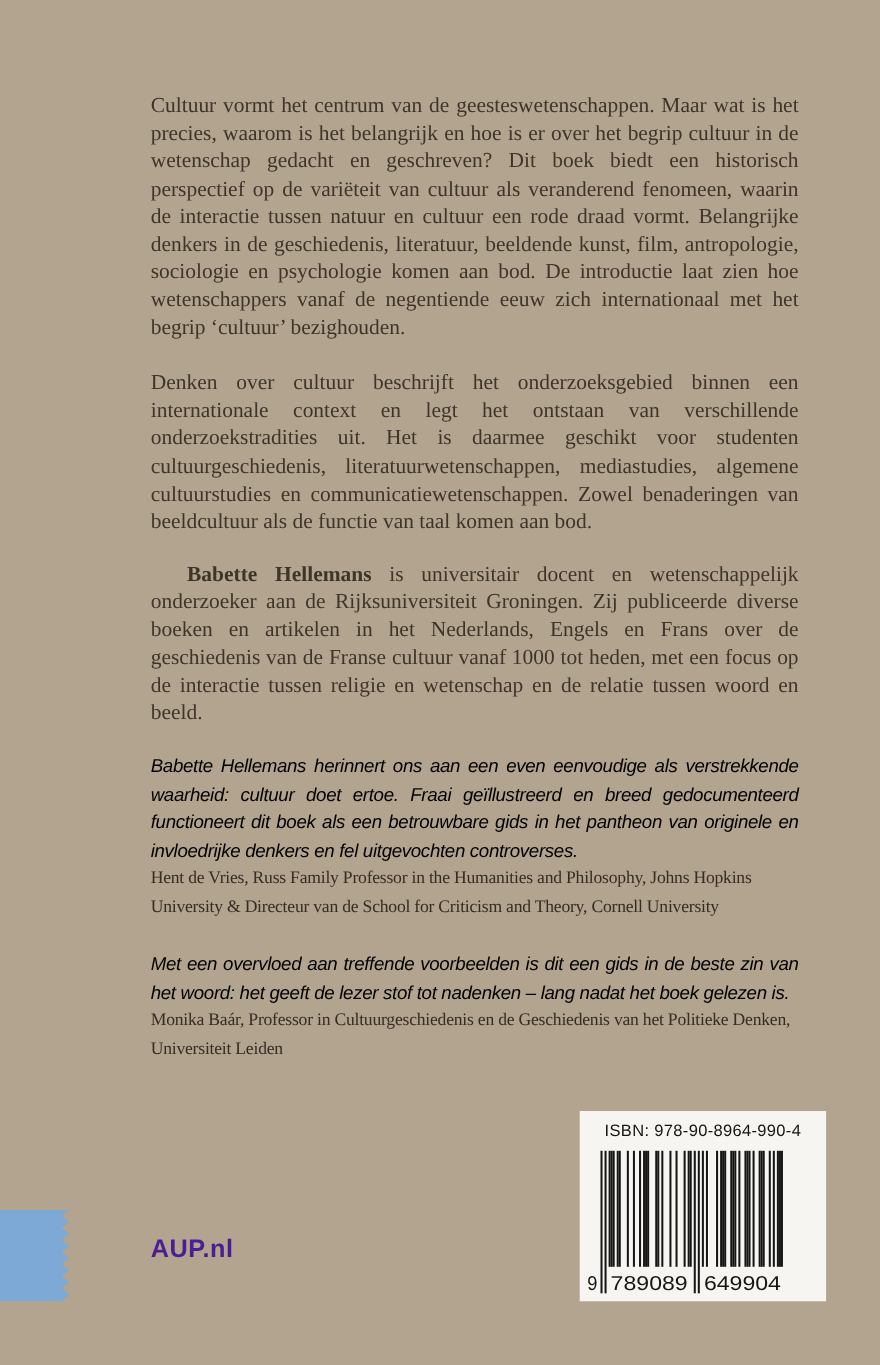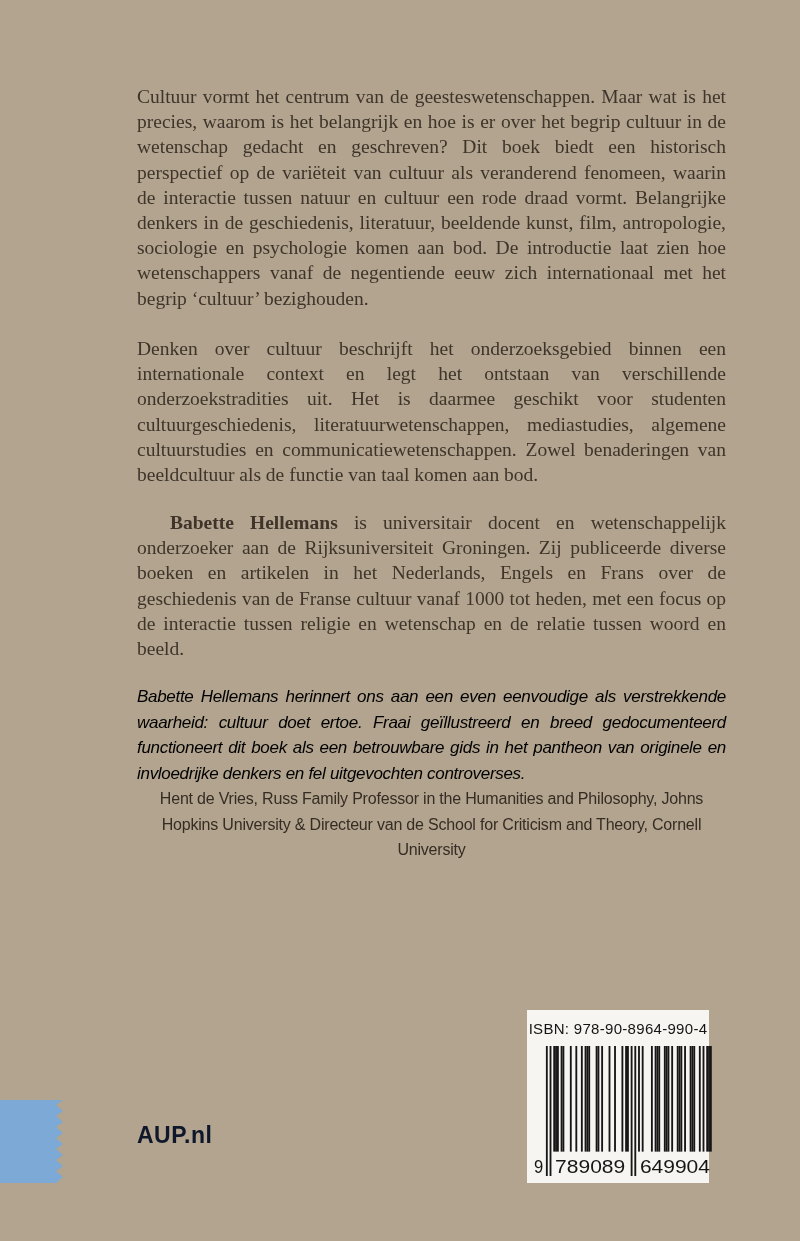--- a/index.html
+++ b/index.html
@@ -26,50 +26,49 @@
     font-family: "Liberation Sans", sans-serif;
     font-style: italic;
     font-size: 17px;
     line-height: 25.5px;
     letter-spacing: -0.3px;
     color: #000000;
     text-align: justify;
     margin: 0;
   }
   .attrib {
-    font-family: Liberation Sans, sans-serif;
+    font-family: Liberation Serif, serif;
     font-size: 16px;
     line-height: 25.5px;
     letter-spacing: -0.2px;
     color: #352c23;
     margin: 0;
-    text-align: center;
   }
   .aup-logo {
     position: absolute;
     left: 137px;
     top: 1122px;
     font-family: "Liberation Sans", sans-serif;
     font-weight: 700;
     font-size: 23px;
     letter-spacing: 0.5px;
-    color: #0f172a;
+    color: #4c1d95;
   }
   .stamp {
     position: absolute;
     left: 0;
     top: 1100px;
     width: 63px;
     height: 83px;
   }
   .barcode-panel {
     position: absolute;
     left: 527px;
     top: 1010px;
-    width: 182px;
+    width: 224px;
     height: 173px;
     background: #f6f5f1;
     box-sizing: border-box;
   }
   .isbn-label {
     font-family: "Liberation Sans", sans-serif;
     font-size: 15px;
     letter-spacing: 0.3px;
     color: #141414;
     text-align: center;
@@ -95,20 +94,22 @@
   <p class="block serif" style="top:336px;"><span class="lead-italic">Denken over cultuur</span><span> beschrijft het onderzoeksgebied binnen een internationale context en legt het ontstaan van verschillende onderzoekstradities uit. Het is daarmee geschikt voor studenten cultuurgeschiedenis, literatuurwetenschappen, mediastudies, algemene cultuurstudies en communicatiewetenschappen. Zowel benaderingen van beeldcultuur als de functie van taal komen aan bod.</span></p>
 
   <p class="block serif" style="top:510px;"><span class="lead-bold">Babette Hellemans</span><span> is universitair docent en wetenschappelijk onderzoeker aan de Rijksuniversiteit Groningen. Zij publiceerde diverse boeken en artikelen in het Nederlands, Engels en Frans over de geschiedenis van de Franse cultuur vanaf 1000 tot heden, met een focus op de interactie tussen religie en wetenschap en de relatie tussen woord en beeld.</span></p>
 
   <div class="block" style="top:684px;">
     <p class="quote">Babette Hellemans herinnert ons aan een even eenvoudige als verstrekkende waarheid: cultuur doet ertoe. Fraai geïllustreerd en breed gedocumenteerd functioneert dit boek als een betrouwbare gids in het pantheon van originele en invloedrijke denkers en fel uitgevochten controverses.</p>
     <p class="attrib">Hent de Vries, Russ Family Professor in the Humanities and Philosophy, Johns Hopkins University &amp; Directeur van de School for Criticism and Theory, Cornell University</p>
   </div>
 
   <div class="block" style="top:864px;">
+    <p class="quote">Met een overvloed aan treffende voorbeelden is dit een gids in de beste zin van het woord: het geeft de lezer stof tot nadenken – lang nadat het boek gelezen is.</p>
+    <p class="attrib">Monika Baár, Professor in Cultuurgeschiedenis en de Geschiedenis van het Politieke Denken, Universiteit Leiden</p>
   </div>
 
   <svg class="stamp" viewBox="0 0 63 83" preserveAspectRatio="none">
     <polygon fill="#7da9d6" points="0,0 63,0 56,5 63,11 56,16 63,22 56,27 63,33 56,38 63,44 56,49 63,55 56,60 63,66 56,71 63,77 56,83 0,83"></polygon>
   </svg>
 
   <div class="aup-logo">AUP.nl</div>
 
   <div class="barcode-panel">
     <div class="isbn-label">ISBN: 978-90-8964-990-4</div>

